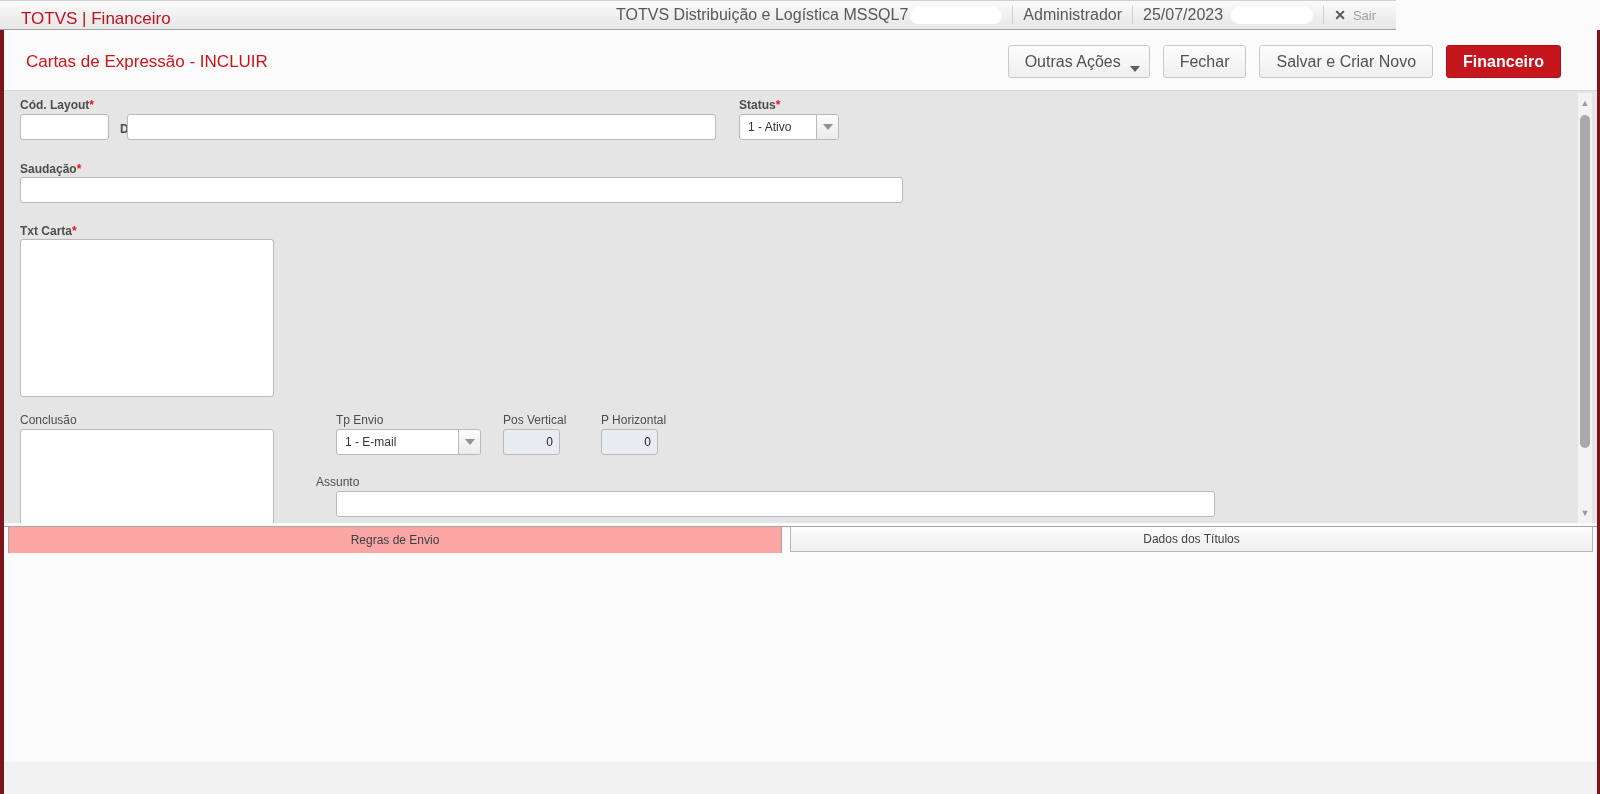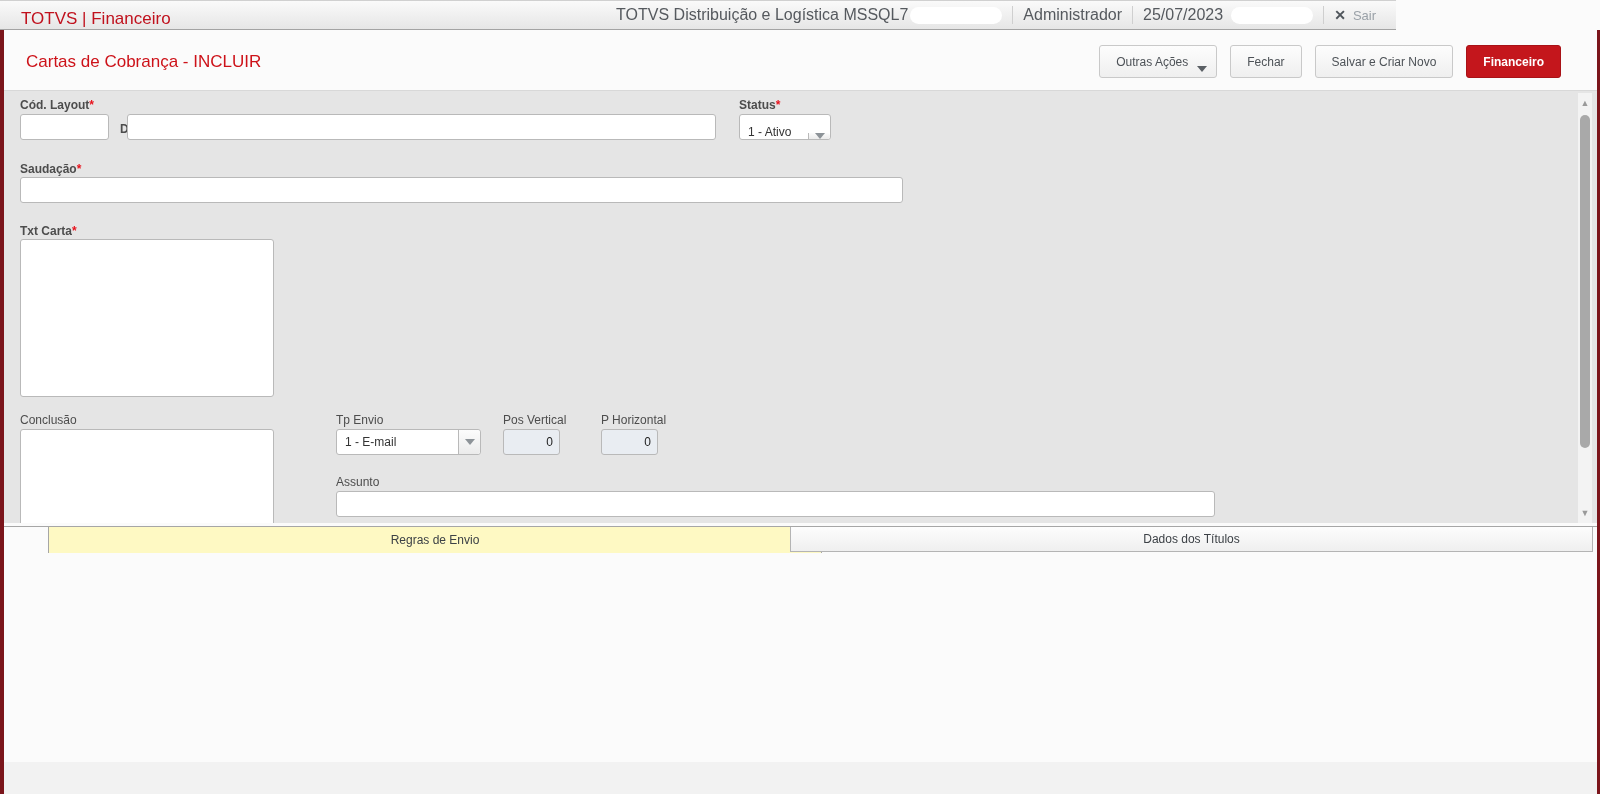--- a/index.html
+++ b/index.html
@@ -35,21 +35,21 @@
   }
 
   
   .toolbar { position:absolute; left:0; top:0; width:1593px; height:60px; background:#fbfbfb; }
   .page-title { position:absolute; left:22px; top:22px; color:#cd1219; font-size:17px; }
   .btn-row { position:absolute; right:36px; top:15px; display:flex; align-items:flex-start; }
   .btn {
     height:33px; margin-left:13px; padding:0 16px;
     background:linear-gradient(#fdfdfd,#efefef);
     border:1px solid #c9c9c9; border-radius:3px;
-    color:#4d5257; font-size:12px; cursor:pointer;
+    color:#4d5257; font-size:16px; cursor:pointer;
     display:flex; align-items:center; position:relative;
     font-family:"Liberation Sans", sans-serif;
   }
   .btn.other { padding-right:28px; }
   .caret-down {
     position:absolute; right:9px; bottom:5px; width:0; height:0;
     border-left:5px solid transparent; border-right:5px solid transparent;
     border-top:6px solid #5a5f64;
   }
   .btn.primary {
@@ -94,21 +94,21 @@
   .sb-up { top:2px; }
   .sb-down { bottom:2px; }
   .sb-thumb { position:absolute; left:2px; top:22px; width:10px; height:333px; background:#a9a9a9; border-radius:6px; cursor:grab; }
 
   
   .tabbar { position:absolute; left:0; top:496px; width:1593px; height:26px; background:#fbfbfb; border-top:1px solid #a6a6a6; }
   .tab {
     position:absolute; top:0; height:26px; font-size:12px; color:#3c4146;
     display:flex; align-items:center; justify-content:center; cursor:pointer;
   }
-  .tab.active { left:4px; width:774px; background:#fef9c3; border-left:1px solid #a6a6a6; border-right:1px solid #a6a6a6;margin-left:40px; }
+  .tab.active { left:4px; width:774px; background:#fca5a5; border-left:1px solid #a6a6a6; border-right:1px solid #a6a6a6; }
   .tab.inactive { left:786px; width:803px; background:linear-gradient(#fdfdfd,#efefef); border:1px solid #b4b4b4; border-top:none; height:25px; }
 
   
   .tab-panel {
     position:absolute; left:4px; top:522px; width:1585px; height:210px;
     background:#ffffff; border:1px solid #b5b5b5; border-radius:0 0 5px 5px; border-top:1px solid #b5b5b5;
   }
   .exp-lbl { position:absolute; left:14px; top:7px; font-size:12px; color:#4d4d4d; }
   .exp-box {
     position:absolute; left:12px; top:23px; width:573px; height:27px;
@@ -142,21 +142,21 @@
       <div class="top-item logout">
         <span class="x-icon">✕</span>
         <span>Sair</span>
       </div>
     </div>
   </div>
 
   <div class="frame">
 
     <div class="toolbar">
-      <div class="page-title">Cartas de Cobrança - INCLUIR</div>
+      <div class="page-title">Cartas de Expressão - INCLUIR</div>
       <div class="btn-row">
         <button class="btn other">
           <span>Outras Ações</span>
           <span class="caret-down"></span>
         </button>
         <button class="btn">Fechar</button>
         <button class="btn">Salvar e Criar Novo</button>
         <button class="btn primary">Financeiro</button>
       </div>
     </div>
@@ -169,21 +169,21 @@
       <input class="tinput" style="left: 16px; top: 23px; width: 89px;">
 
       <div class="lbl req" style="left:116px; top:7px;margin-top:24px;">
         <span>Descrição</span><span class="star">*</span>
       </div>
       <input class="tinput" style="left: 123px; top: 23px; width: 589px;">
 
       <div class="lbl req" style="left:735px; top:7px;">
         <span>Status</span><span class="star">*</span>
       </div>
-      <div class="dropdown" style="left:735px; top:23px; width:92px;align-items:flex-end;">
+      <div class="dropdown" style="left:735px; top:23px; width:100px;">
         <span class="dd-text">1 - Ativo</span>
         <span class="dd-btn">
             <span class="dd-arrow"></span>
           </span>
       </div>
 
       <div class="lbl req" style="left:16px; top:71px;">
         <span>Saudação</span><span class="star">*</span>
       </div>
       <input class="tinput" style="left: 16px; top: 86px; width: 883px;">
@@ -211,21 +211,21 @@
       <div class="lbl" style="left:499px; top:322px;">
         <span>Pos Vertical</span>
       </div>
       <input class="tinput ro" style="left: 499px; top: 338px; width: 57px;" readonly="" value="0">
 
       <div class="lbl" style="left:597px; top:322px;">
         <span>P Horizontal</span>
       </div>
       <input class="tinput ro" style="left: 597px; top: 338px; width: 57px;" readonly="" value="0">
 
-      <div class="lbl" style="left:332px; top:384px;">
+      <div class="lbl" style="left:312px; top:384px;">
         <span>Assunto</span>
       </div>
       <input class="tinput" style="left: 332px; top: 400px; width: 879px;">
     </div>
 
     <div class="scrollbar">
       <div class="sb-arrow sb-up">▲</div>
       <div class="sb-thumb"></div>
       <div class="sb-arrow sb-down">▼</div>
     </div>

